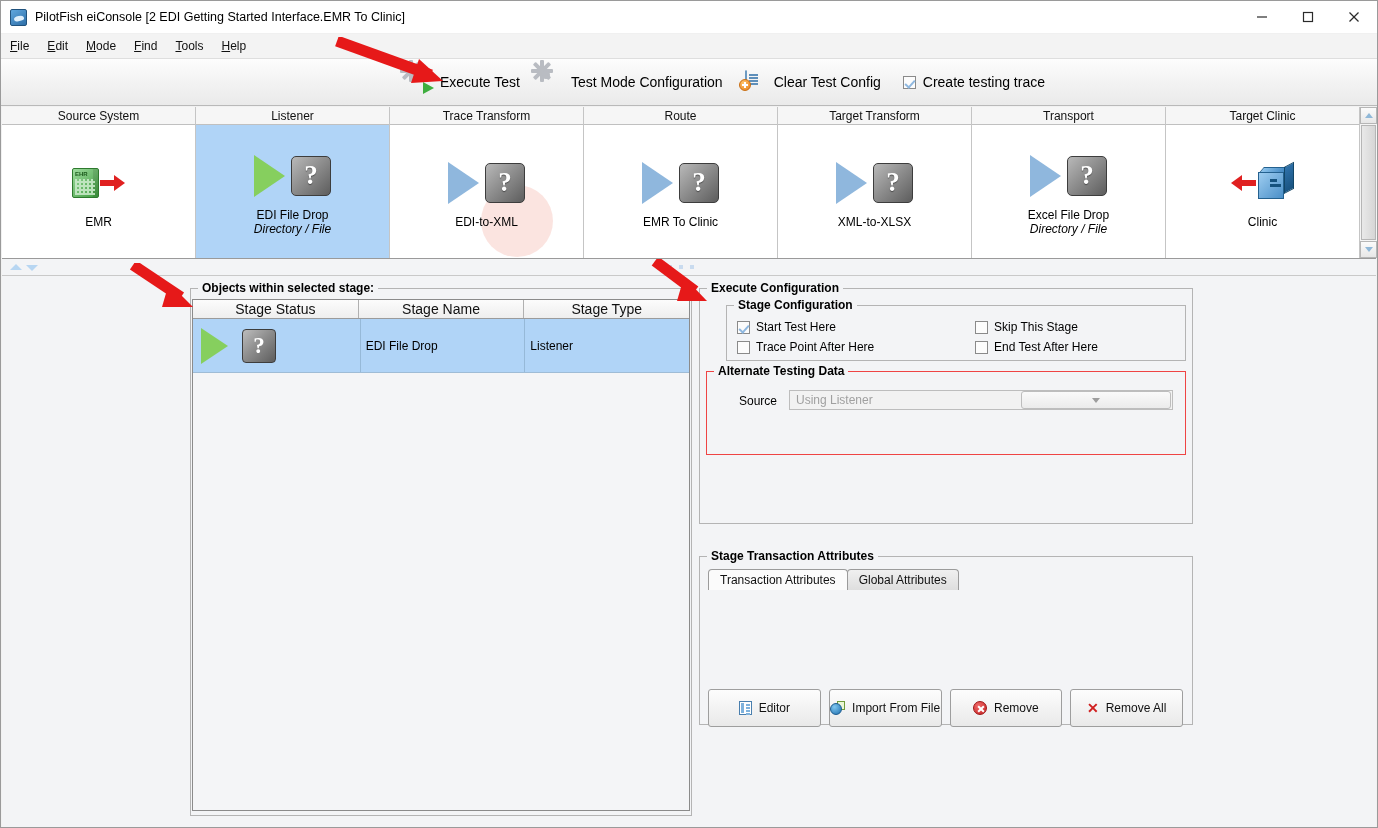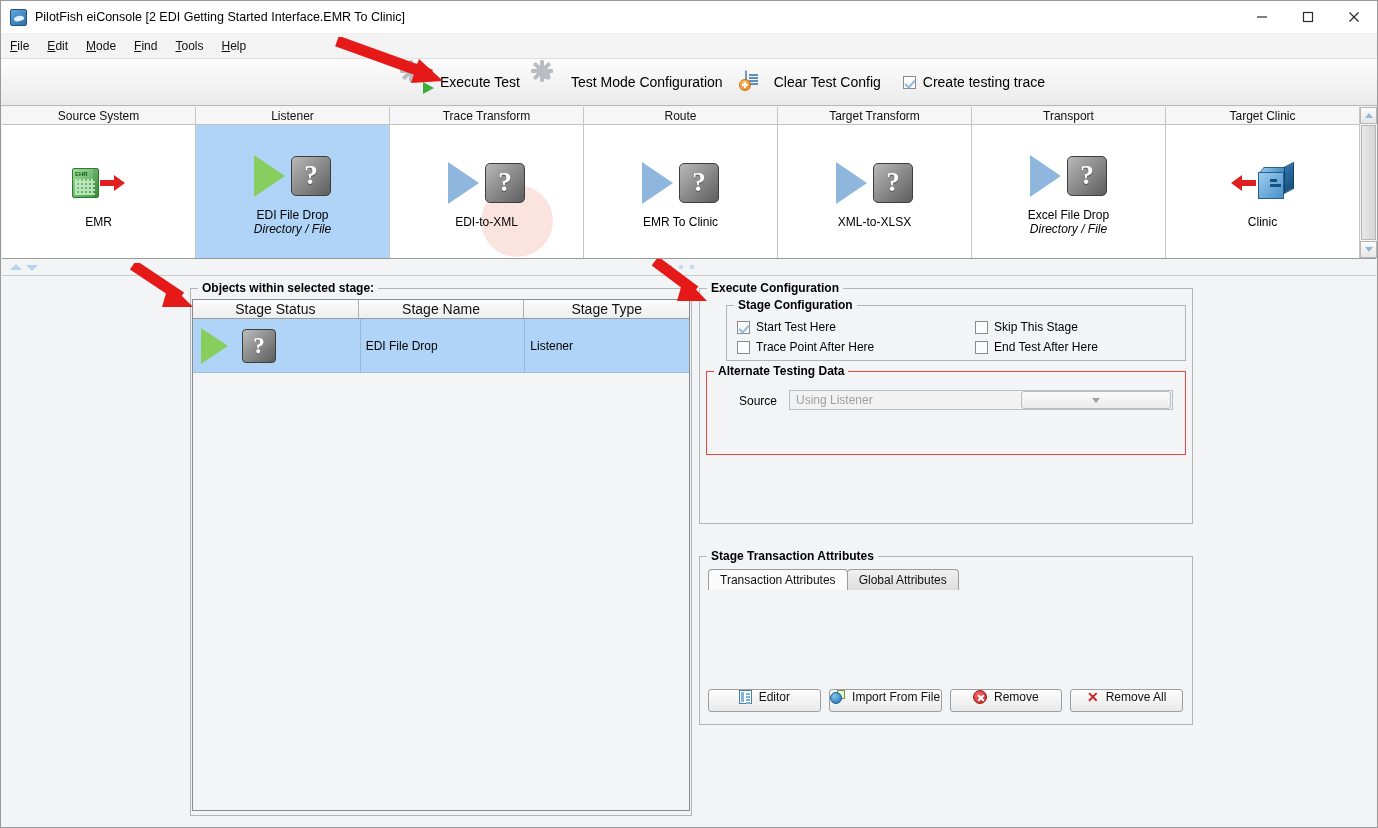--- a/index.html
+++ b/index.html
@@ -304,23 +304,23 @@
   .kv-th { flex: 1 1 0; text-align: center; font-size: 12px; line-height: 16px;
            border-right: 1px solid #9b9b9b; background: linear-gradient(180deg,#fcfcfc,#efefef); }
   .kv-th:last-child { border-right: none; }
   .kv-row { display: flex; height: 14px; border-bottom: 1px solid #c7c7c7; background: #fff; }
   .kv-td { flex: 1 1 0; border-right: 1px solid #c7c7c7; }
   .kv-td:last-child { border-right: none; }
   .kv-blank { background: #fbfbfb; height: 100%; }
 
   .btn-row { position: absolute; left: 8px; right: 9px; top: 132px; display: flex; gap: 8px; }
   .btn {
-    flex: 1 1 0; height: 23px; border: 1px solid #9e9e9e; border-radius: 3px;
+    flex: 1 1 0; height: 38px; border: 1px solid #9e9e9e; border-radius: 3px;
     background: linear-gradient(180deg,#fdfdfd,#e9e9e9);
-    display:flex; justify-content:center; gap: 7px;
+    display:flex; align-items:center; justify-content:center; gap: 7px;
     font-size: 12px; color:#111;
   }
   .ico-editor { width: 13px; height: 14px; background: #fff; border: 1px solid #4a7fae; position: relative; }
   .ico-editor:before { content:""; position:absolute; left:1px; top:1px; width:3px; bottom:1px; background:#7fb2dd; }
   .ico-editor:after { content:""; position:absolute; left:6px; top:2px; right:1px; height:1.5px; background:#7fb2dd;
     box-shadow: 0 3px 0 #7fb2dd, 0 6px 0 #7fb2dd, 0 9px 0 #7fb2dd; }
   .ico-import { width: 15px; height: 14px; position: relative; }
   .ico-import .globe { position:absolute; left:0; bottom:0; width:12px; height:12px; border-radius:50%;
     background: radial-gradient(circle at 35% 30%, #7fc7f0, #1f6fae); border:1px solid #1b5c90; }
   .ico-import .pg { position:absolute; right:0; top:0; width:8px; height:9px; background:#eaf6d6; border:1px solid #6f9b3a; }

